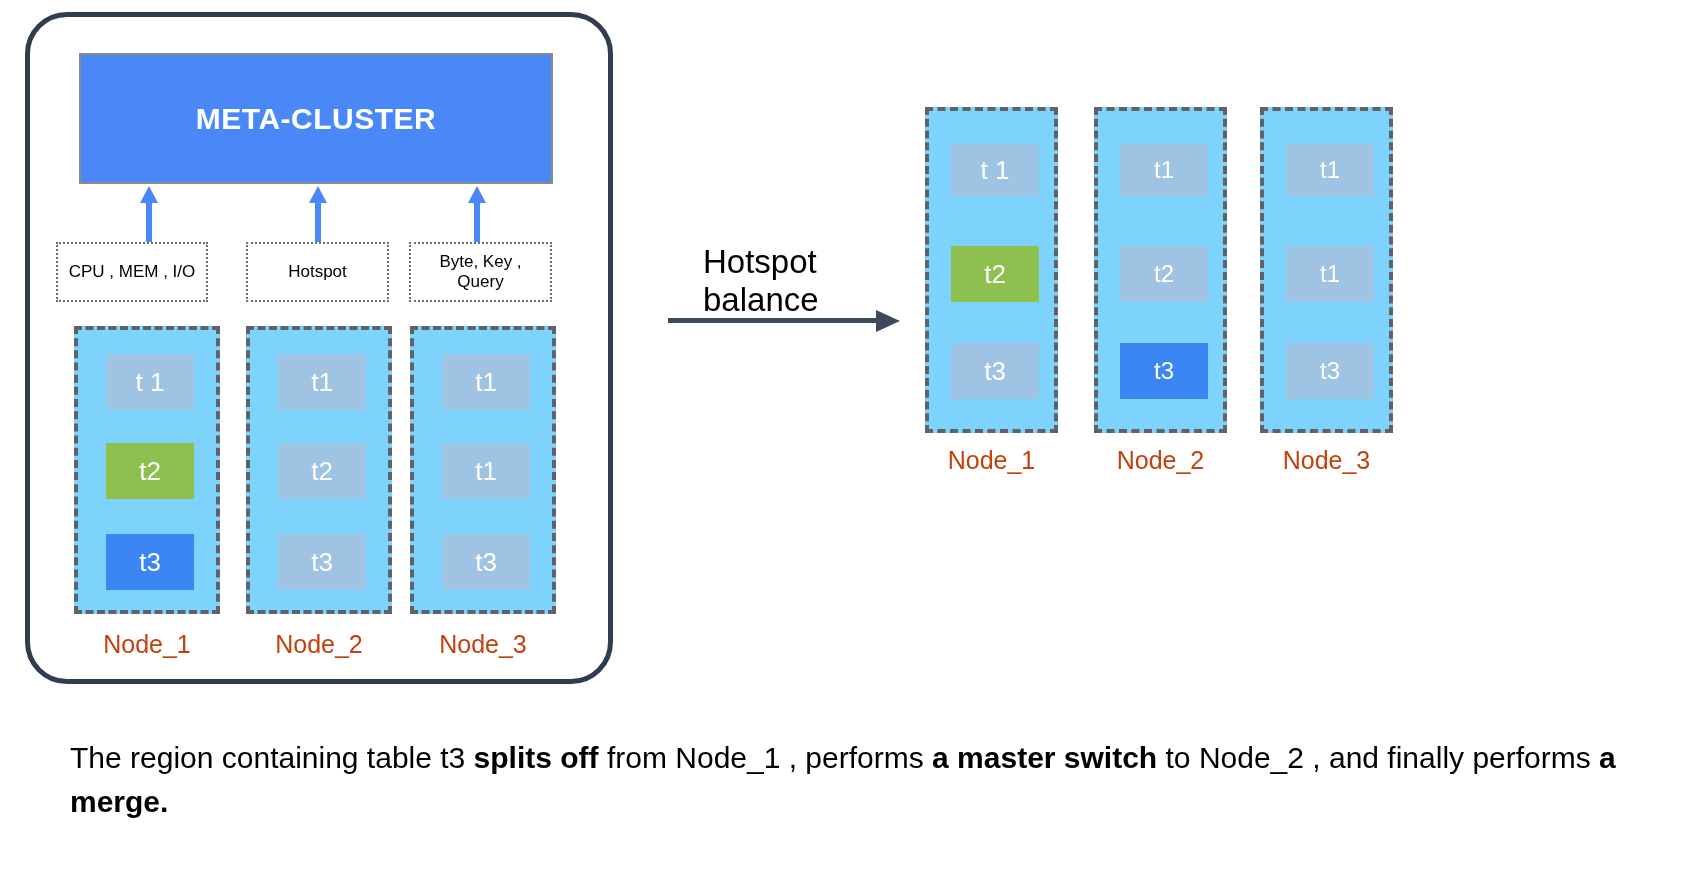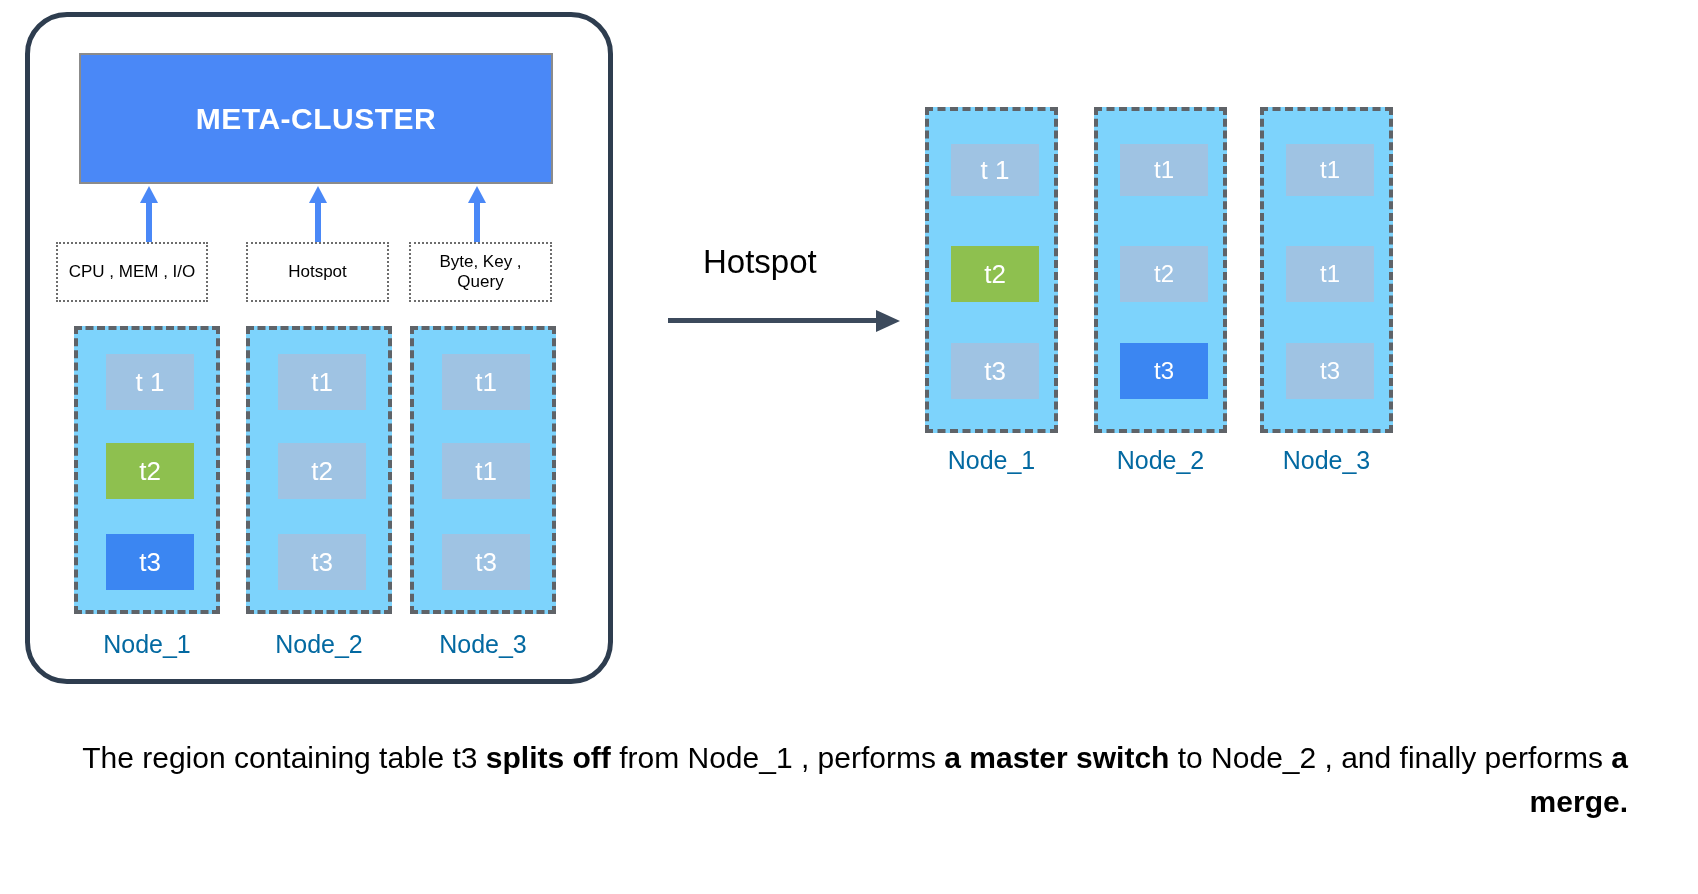--- a/index.html
+++ b/index.html
@@ -105,21 +105,21 @@
     justify-content: center;
     color: #ffffff;
     font-size: 26px;
     font-weight: 400;
   }
   .tile.sm { font-size: 24px; }
   .node-label {
     position: absolute;
     text-align: center;
     font-size: 25px;
-    color: #0369a1;
+    color: #c2410c;
     white-space: nowrap;
   }
 
   
   #hotspot-text {
     position: absolute;
     left: 703px;
     top: 243px;
     width: 190px;
     font-size: 33px;
@@ -151,21 +151,21 @@
     border-bottom: 11px solid transparent;
     border-left: 24px solid #3c4a5c;
   }
 
   
   #caption {
     position: absolute;
     left: 0;
     top: 736px;
     width: 1698px;
-    text-align: right;
+    text-align: left;
     font-size: 30px;
     line-height: 44px;
     color: #000;
     padding: 0 70px;
     box-sizing: border-box;
   }
   #caption b { font-weight: bold; }
 </style>
 </head>
 <body>
@@ -215,20 +215,21 @@
 
 <div class="node-group" style="left:410px; top:326px; width:146px; height:288px;">
   <div class="tile" style="left:28px; top:24px; width:88px; height:56px; background:#9fc3e3;">t1</div>
   <div class="tile" style="left:28px; top:113px; width:88px; height:56px; background:#9fc3e3;">t1</div>
   <div class="tile" style="left:28px; top:204px; width:88px; height:56px; background:#9fc3e3;">t3</div>
 </div>
 <div class="node-label" style="left:410px; top:630px; width:146px;">Node_3</div>
 
 <div id="hotspot-text">
   <div>Hotspot</div>
+  <div>balance</div>
 </div>
 <div id="hotspot-arrow">
   <div class="h-shaft"></div>
     <div class="h-head"></div>
 </div>
 
 <div class="node-group" style="left:925px; top:107px; width:133px; height:326px;">
   <div class="tile" style="left:22px; top:33px; width:88px; height:52px; background:#9fc3e3;">t 1</div>
   <div class="tile" style="left:22px; top:135px; width:88px; height:56px; background:#8ec04f;">t2</div>
   <div class="tile" style="left:22px; top:232px; width:88px; height:56px; background:#9fc3e3;">t3</div>

